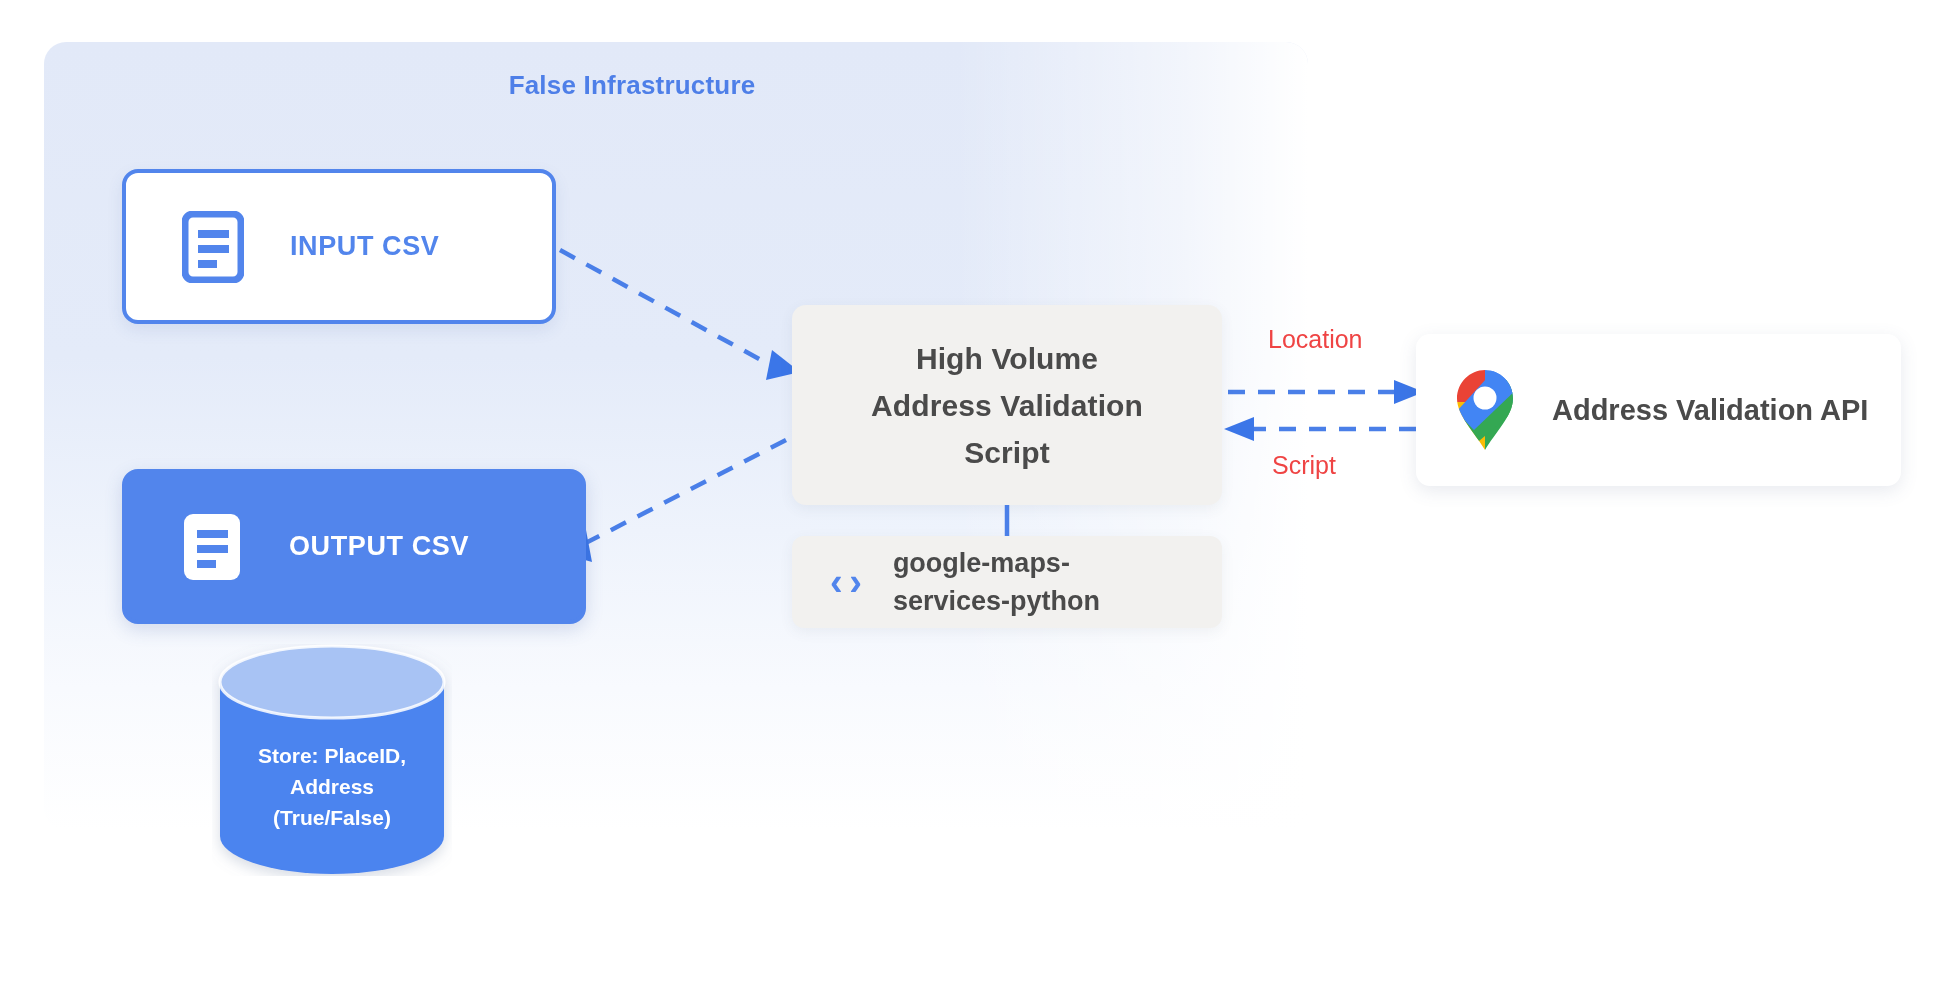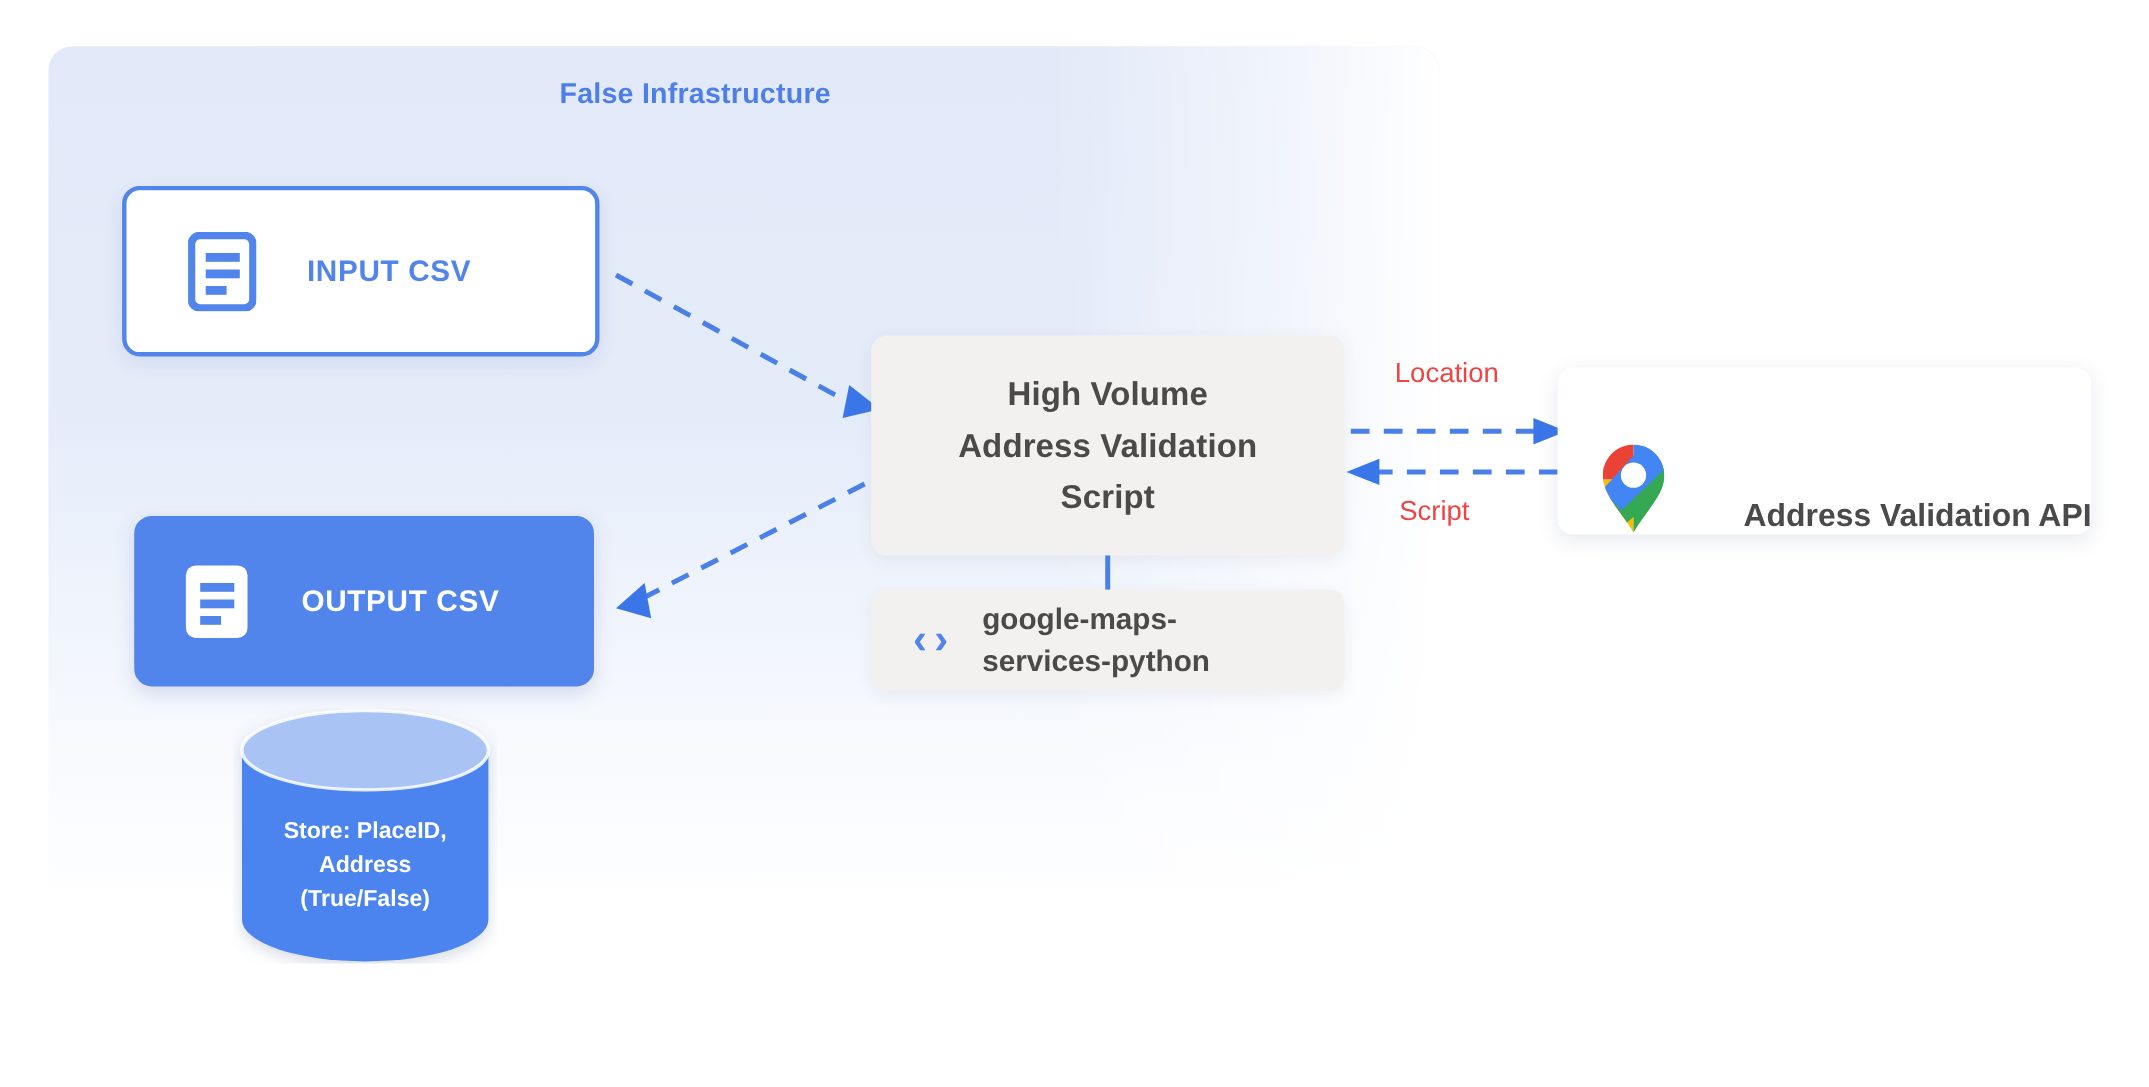--- a/index.html
+++ b/index.html
@@ -64,21 +64,21 @@
   .node {
     position: absolute;
     box-sizing: border-box;
     display: flex;
     align-items: center;
     z-index: 4;
   }
 
   
   #node-input-csv {
-    left: 111px;
+    left: 122px;
     top: 169px;
     width: 434px;
     height: 155px;
     background: #ffffff;
     border: 4px solid #5285ec;
     border-radius: 16px;
     padding-left: 56px;
     box-shadow: 0 6px 16px rgba(60,90,160,0.10);
   }
   #node-input-csv .node-label {
@@ -86,26 +86,26 @@
     font-size: 27px;
     font-weight: bold;
     letter-spacing: 0.6px;
     margin-left: 46px;
   }
 
   
   #node-output-csv {
     left: 122px;
     top: 469px;
-    width: 418px;
+    width: 464px;
     height: 155px;
     background: #5285ec;
     border: 4px solid #5285ec;
     border-radius: 16px;
-    padding-left: 40px;
+    padding-left: 55px;
     box-shadow: 0 6px 18px rgba(60,90,160,0.18);
   }
   #node-output-csv .node-label {
     color: #ffffff;
     font-size: 27px;
     font-weight: bold;
     letter-spacing: 0.6px;
     margin-left: 46px;
   }
 
@@ -160,24 +160,23 @@
   }
 
   
   #node-api {
     left: 1416px;
     top: 334px;
     width: 485px;
     height: 152px;
     background: #ffffff;
     border-radius: 14px;
-    align-items: flex-end;
+    align-items: center;
     padding-left: 36px;
     box-shadow: 0 5px 18px rgba(80,95,130,0.13);
-    gap: 33px;
   }
   #node-api .node-label {
     color: #4a4a4a;
     font-size: 29px;
     font-weight: bold;
     margin-left: 34px;
     white-space: nowrap;
   }
 
   

